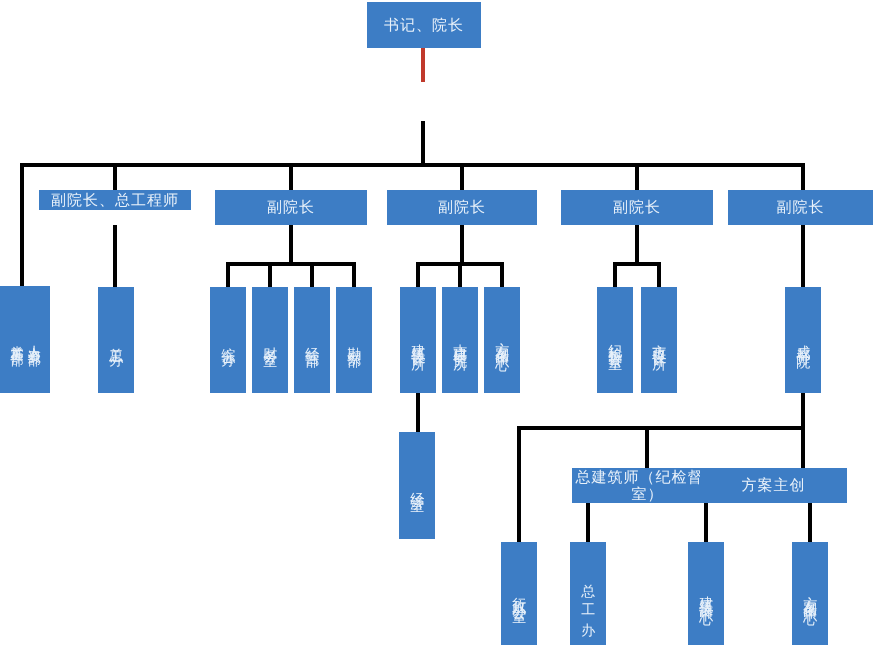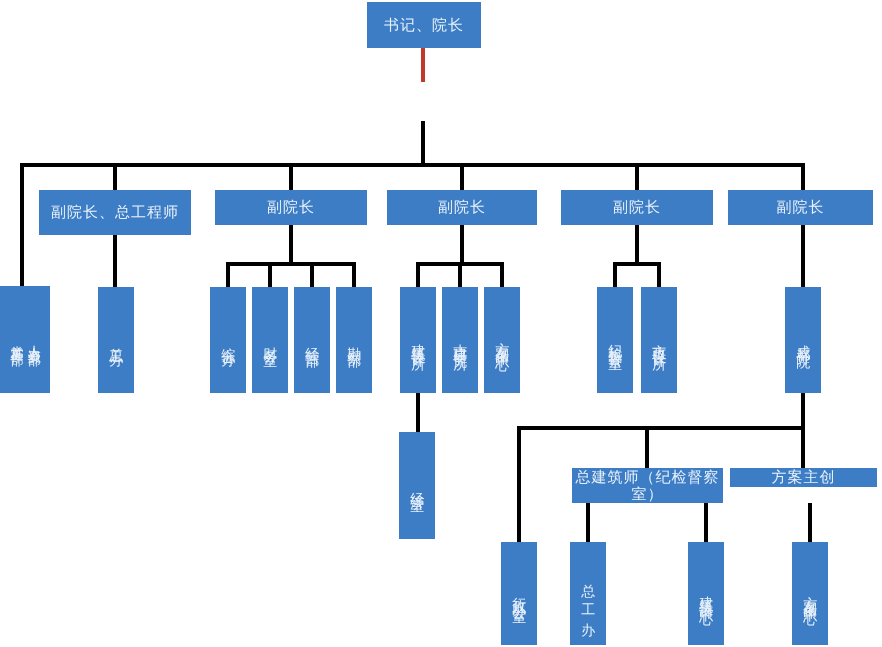--- a/index.html
+++ b/index.html
@@ -60,21 +60,21 @@
   <div class="line" style="left:517px;top:426px;width:288px;height:4px"></div>
   <div class="line" style="left:517px;top:426px;width:4px;height:116px"></div>
   <div class="line" style="left:645px;top:430px;width:4px;height:38px"></div>
   <div class="line" style="left:801px;top:430px;width:4px;height:38px"></div>
   <div class="line" style="left:586px;top:503px;width:4px;height:39px"></div>
   <div class="line" style="left:704px;top:503px;width:4px;height:39px"></div>
   <div class="line" style="left:808px;top:503px;width:4px;height:39px"></div>
 
   <div class="box" style="left:367px;top:2px;width:114px;height:46px">书记、院长</div>
 
-  <div class="box" style="left:39px;top:190px;width:152px;height:45px">副院长、总工程师</div>
+  <div class="box" style="left:39px;top:190px;width:152px;height:20px">副院长、总工程师</div>
   <div class="box" style="left:215px;top:190px;width:152px;height:35px">副院长</div>
   <div class="box" style="left:387px;top:190px;width:150px;height:35px">副院长</div>
   <div class="box" style="left:561px;top:190px;width:152px;height:35px">副院长</div>
   <div class="box" style="left:728px;top:190px;width:145px;height:35px">副院长</div>
 
   <div class="box pair" style="left:0px;top:286px;width:50px;height:107px">
     <span>党群工作部</span>
     <span>人力资源部</span>
   </div>
   <div class="box vbox" style="left:98px;top:287px;width:36px;height:106px">总工办</div>
@@ -84,20 +84,20 @@
   <div class="box vbox" style="left:336px;top:287px;width:36px;height:106px">勘察部</div>
   <div class="box vbox" style="left:400px;top:287px;width:36px;height:106px">建筑设计所</div>
   <div class="box vbox" style="left:442px;top:287px;width:36px;height:106px">古建研究所</div>
   <div class="box vbox" style="left:484px;top:287px;width:36px;height:106px">方案创作中心</div>
   <div class="box vbox" style="left:597px;top:287px;width:36px;height:106px">纪检督察室</div>
   <div class="box vbox" style="left:641px;top:287px;width:36px;height:106px">市政设计所</div>
   <div class="box vbox" style="left:785px;top:287px;width:36px;height:106px">成都分院</div>
 
   <div class="box vbox" style="left:399px;top:432px;width:36px;height:107px">经济室</div>
   <div class="box" style="left:572px;top:468px;width:151px;height:35px">总建筑师（纪检督察室）</div>
-  <div class="box" style="left:730px;top:468px;width:147px;height:19px">方案主创</div>
+  <div class="box" style="left:700px;top:468px;width:147px;height:35px">方案主创</div>
 
   <div class="box vbox" style="left:501px;top:542px;width:36px;height:103px">行政办公室</div>
   <div class="box vbox" style="left:570px;top:542px;width:36px;height:103px">总　工　办</div>
   <div class="box vbox" style="left:688px;top:542px;width:36px;height:103px">建筑设计中心</div>
   <div class="box vbox" style="left:792px;top:542px;width:36px;height:103px">方案创作中心</div>
 
 </div>
 
 </body></html>

